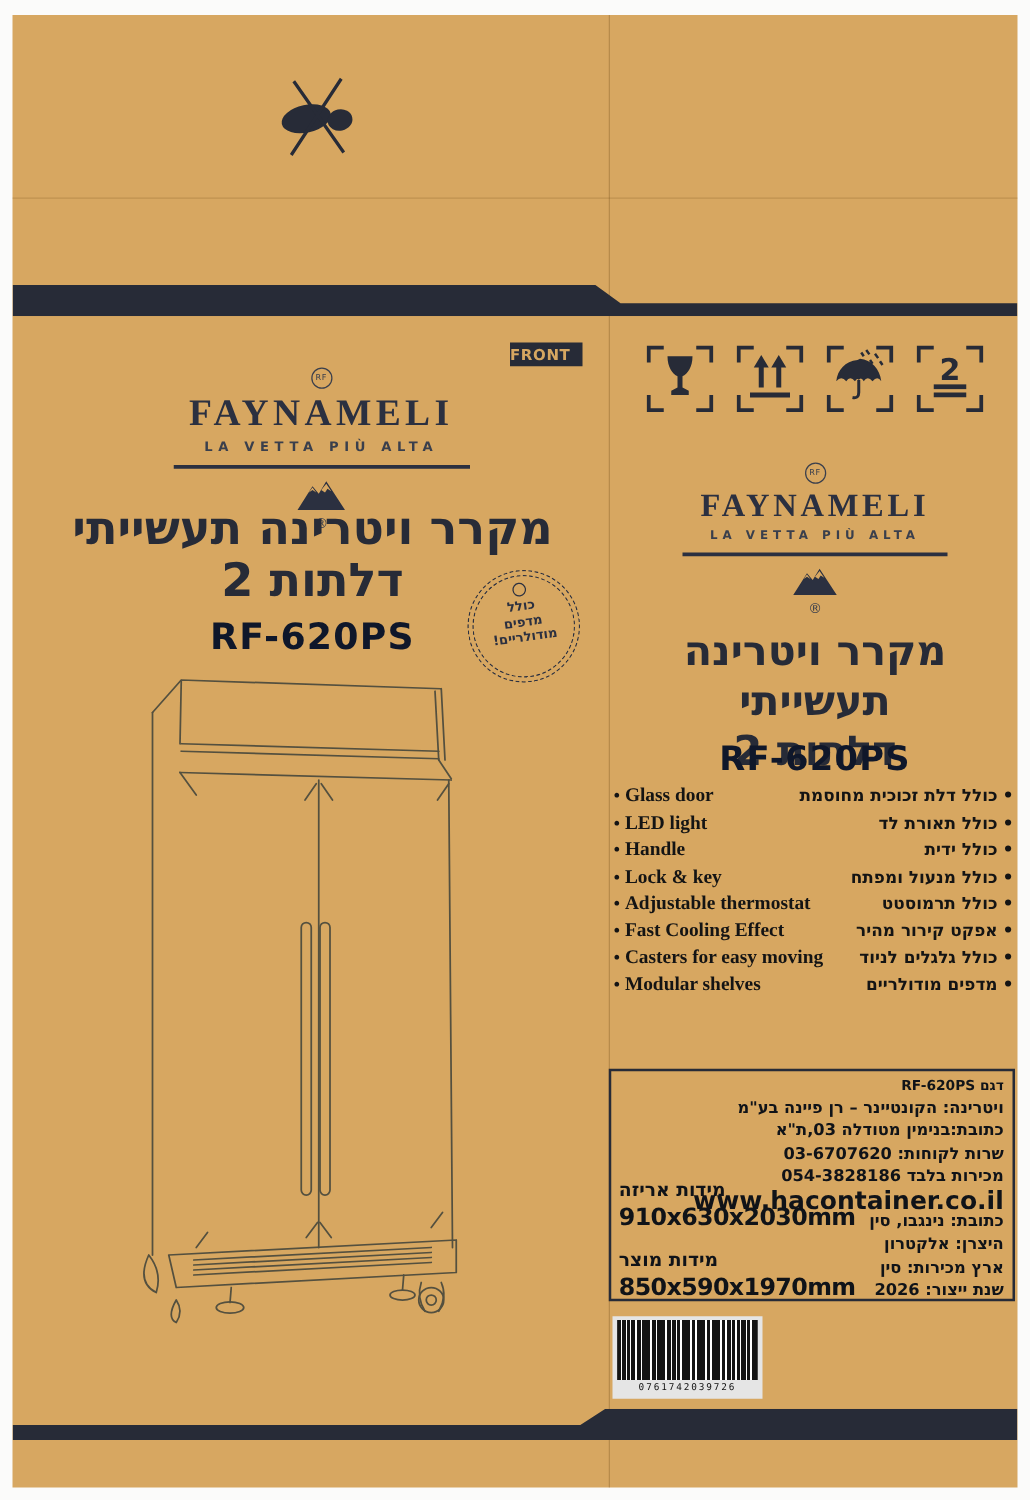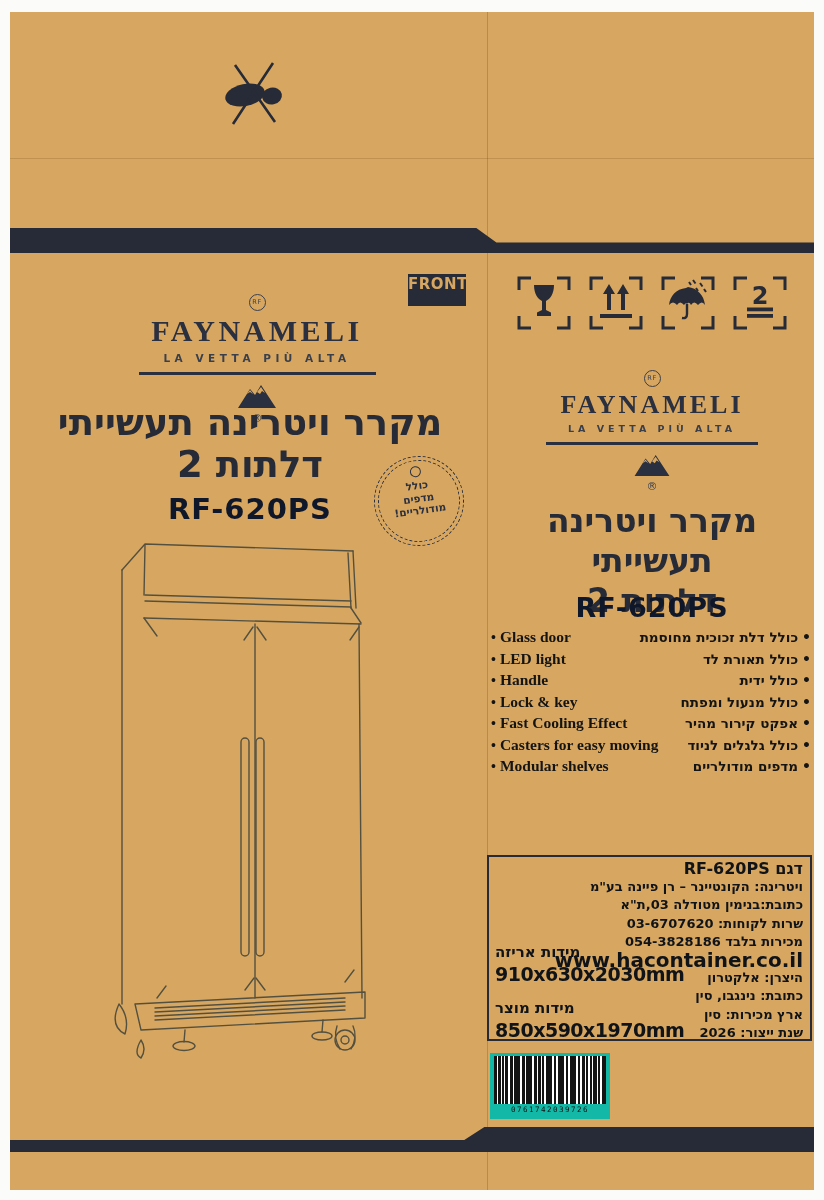--- a/index.html
+++ b/index.html
@@ -5,22 +5,22 @@
   html,body{margin:0;padding:0;background:#fbfbfa;width:824px;height:1200px;overflow:hidden;
     font-family:"DejaVu Sans",sans-serif;}
   .board{position:absolute;left:10px;top:12px;width:804px;height:1178px;background:#d7a761;}
   .fold-v{position:absolute;left:477px;top:0;width:1px;height:1178px;background:rgba(110,75,25,.30);}
   .fold-h{position:absolute;left:0;top:146px;width:804px;height:1px;background:rgba(110,75,25,.22);}
 
   .band{position:absolute;left:0;width:804px;height:25px;background:#272b37;}
   .band-top{top:216px;clip-path:polygon(0 0,58% 0,60.5% 58%,100% 58%,100% 100%,0 100%);}
   .band-bottom{top:1115px;clip-path:polygon(0 52%,56.5% 52%,59% 0,100% 0,100% 100%,0 100%);}
 
-  .front-badge{position:absolute;left:398px;top:262px;width:58px;height:32px;background:#272b37;
-    color:#d7a761;font-size:15px;font-weight:bold;letter-spacing:.5px;text-align:center;line-height:21px;}
+  .front-badge{position:absolute;left:398px;top:262px;width:58px;height:19px;background:#272b37;
+    color:#d7a761;font-size:12px;font-weight:bold;letter-spacing:.5px;line-height:21px;}
 
   
   .logo{position:absolute;text-align:center;color:#272b37;}
   .logo-left{left:118px;top:282px;width:258px;}
   .logo-right{left:528px;top:358px;width:228px;}
   .rf-mark{width:15px;height:15px;border:1px solid #3a3f4c;border-radius:50%;margin:0 auto 3px auto;
     font-size:6.5px;line-height:15px;letter-spacing:.5px;color:#3a3f4c;}
   .brand-name{font-family:"Liberation Serif",serif;font-weight:bold;color:#2b3040;}
   .logo-left .brand-name{font-size:30px;letter-spacing:3.5px;}
   .logo-right .brand-name{font-size:26px;letter-spacing:3px;}
@@ -57,28 +57,28 @@
   .feat-row{display:flex;justify-content:space-between;align-items:baseline;height:21.5px;color:#141414;}
   .feat-en{font-family:Liberation Serif, serif;font-weight:bold;font-size:15.5px;white-space:nowrap;}
   .feat-he{direction:rtl;font-size:13.5px;font-weight:bold;white-space:nowrap;}
   .dot{font-size:14px;margin:0 4px;}
 
   
   .info-box{position:absolute;left:477px;top:843px;width:325px;height:186px;border:2.5px solid #272b37;
     box-sizing:border-box;color:#101318;}
   .info-rtl{position:absolute;right:7px;top:3px;width:306px;direction:rtl;text-align:right;
     font-size:13px;font-weight:bold;line-height:18.2px;}
-  .info-model{font-size:16px;}
+  .info-model{font-size:11px;}
   .info-web{font-size:20px;}
   .info-dims{position:absolute;left:6px;top:40px;width:160px;text-align:left;font-weight:bold;margin-top:44px;}
   .dims-label{font-size:15px;margin-top:2px;}
   .dims-value{font-size:19px;letter-spacing:-.5px;margin:2px 0 14px 0;}
 
   
-  .barcode{position:absolute;left:480px;top:1041px;width:120px;height:66px;background:#14b8a6;
+  .barcode{position:absolute;left:480px;top:1041px;width:120px;height:66px;background:#e5e5e5;
     padding:3px 4px;box-sizing:border-box;}
   .bars{height:48px;background-color:#fff;background-image:
     repeating-linear-gradient(90deg,#141414 0 2px,transparent 2px 4px),
     repeating-linear-gradient(90deg,#141414 0 1px,transparent 1px 6px),
     repeating-linear-gradient(90deg,#141414 0 3px,transparent 3px 11px);}
   .bc-num{font-family:"DejaVu Sans Mono",monospace;font-size:7.5px;text-align:center;
     letter-spacing:1.5px;color:#111;margin-top:1px;}
 
   .fridge{position:absolute;left:85px;top:516px;}
   svg text{font-family:"DejaVu Sans",sans-serif;}
@@ -227,20 +227,24 @@
     </div>
     <div class="feat-row">
       <span class="feat-en"><span class="dot">•</span><span>Handle</span></span>
       <span class="feat-he"><span class="dot">•</span><span>כולל ידית</span></span>
     </div>
     <div class="feat-row">
       <span class="feat-en"><span class="dot">•</span><span>Lock &amp; key</span></span>
       <span class="feat-he"><span class="dot">•</span><span>כולל מנעול ומפתח</span></span>
     </div>
     <div class="feat-row">
+      <span class="feat-en"><span class="dot">•</span><span>Adjustable thermostat</span></span>
+      <span class="feat-he"><span class="dot">•</span><span>כולל תרמוסטט</span></span>
+    </div>
+    <div class="feat-row">
       <span class="feat-en"><span class="dot">•</span><span>Fast Cooling Effect</span></span>
       <span class="feat-he"><span class="dot">•</span><span>אפקט קירור מהיר</span></span>
     </div>
     <div class="feat-row">
       <span class="feat-en"><span class="dot">•</span><span>Casters for easy moving</span></span>
       <span class="feat-he"><span class="dot">•</span><span>כולל גלגלים לניוד</span></span>
     </div>
     <div class="feat-row">
       <span class="feat-en"><span class="dot">•</span><span>Modular shelves</span></span>
       <span class="feat-he"><span class="dot">•</span><span>מדפים מודולריים</span></span>
@@ -248,22 +252,22 @@
   </div>
 
   <div class="info-box">
     <div class="info-rtl">
       <div class="info-model">דגם  RF-620PS</div>
       <div>ויטרינה: הקונטיינר – רן פיינה בע"מ</div>
       <div>כתובת:בנימין מטודלה 03,ת"א</div>
       <div>שרות לקוחות: 03-6707620</div>
       <div>מכירות בלבד 054-3828186</div>
       <div class="info-web">www.hacontainer.co.il</div>
+      <div>כתובת: נינגבו, סין</div>
       <div>היצרן: אלקטרון</div>
-      <div>כתובת: נינגבו, סין</div>
       <div>ארץ מכירות: סין</div>
       <div>שנת ייצור: 2026</div>
     </div>
     <div class="info-dims">
       <div class="dims-label">מידות אריזה</div>
       <div class="dims-value">910x630x2030mm</div>
       <div class="dims-label">מידות מוצר</div>
       <div class="dims-value">850x590x1970mm</div>
     </div>
   </div>

